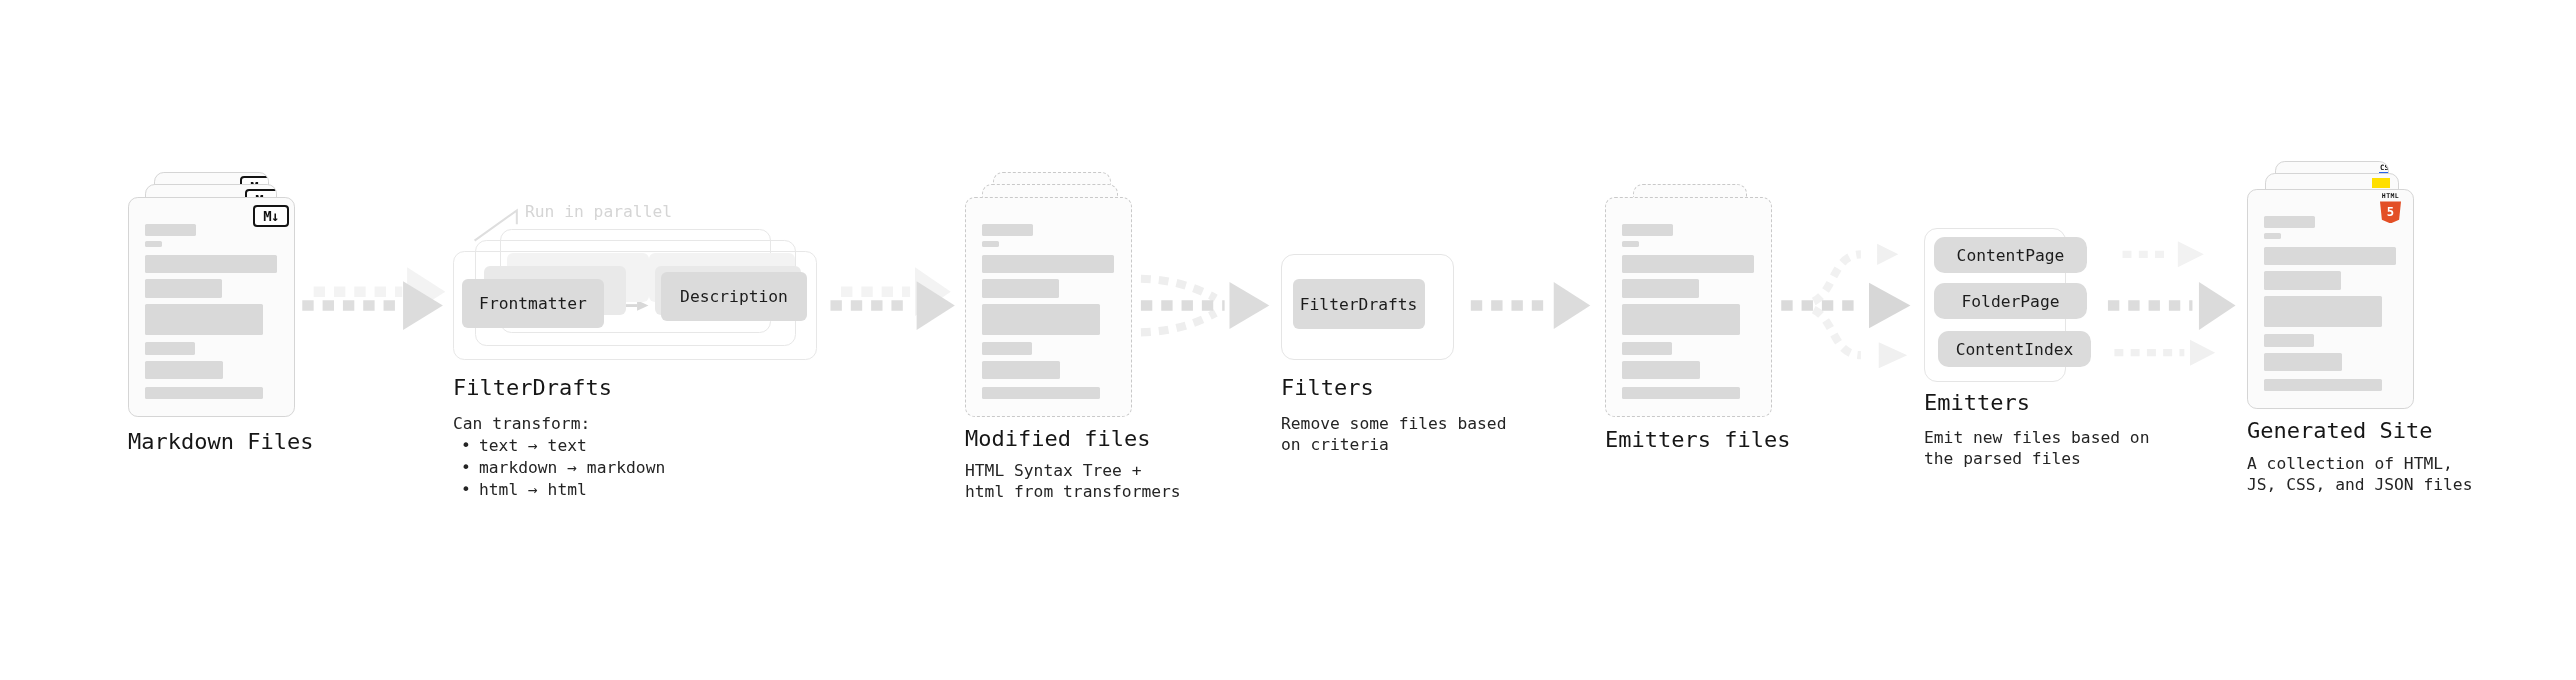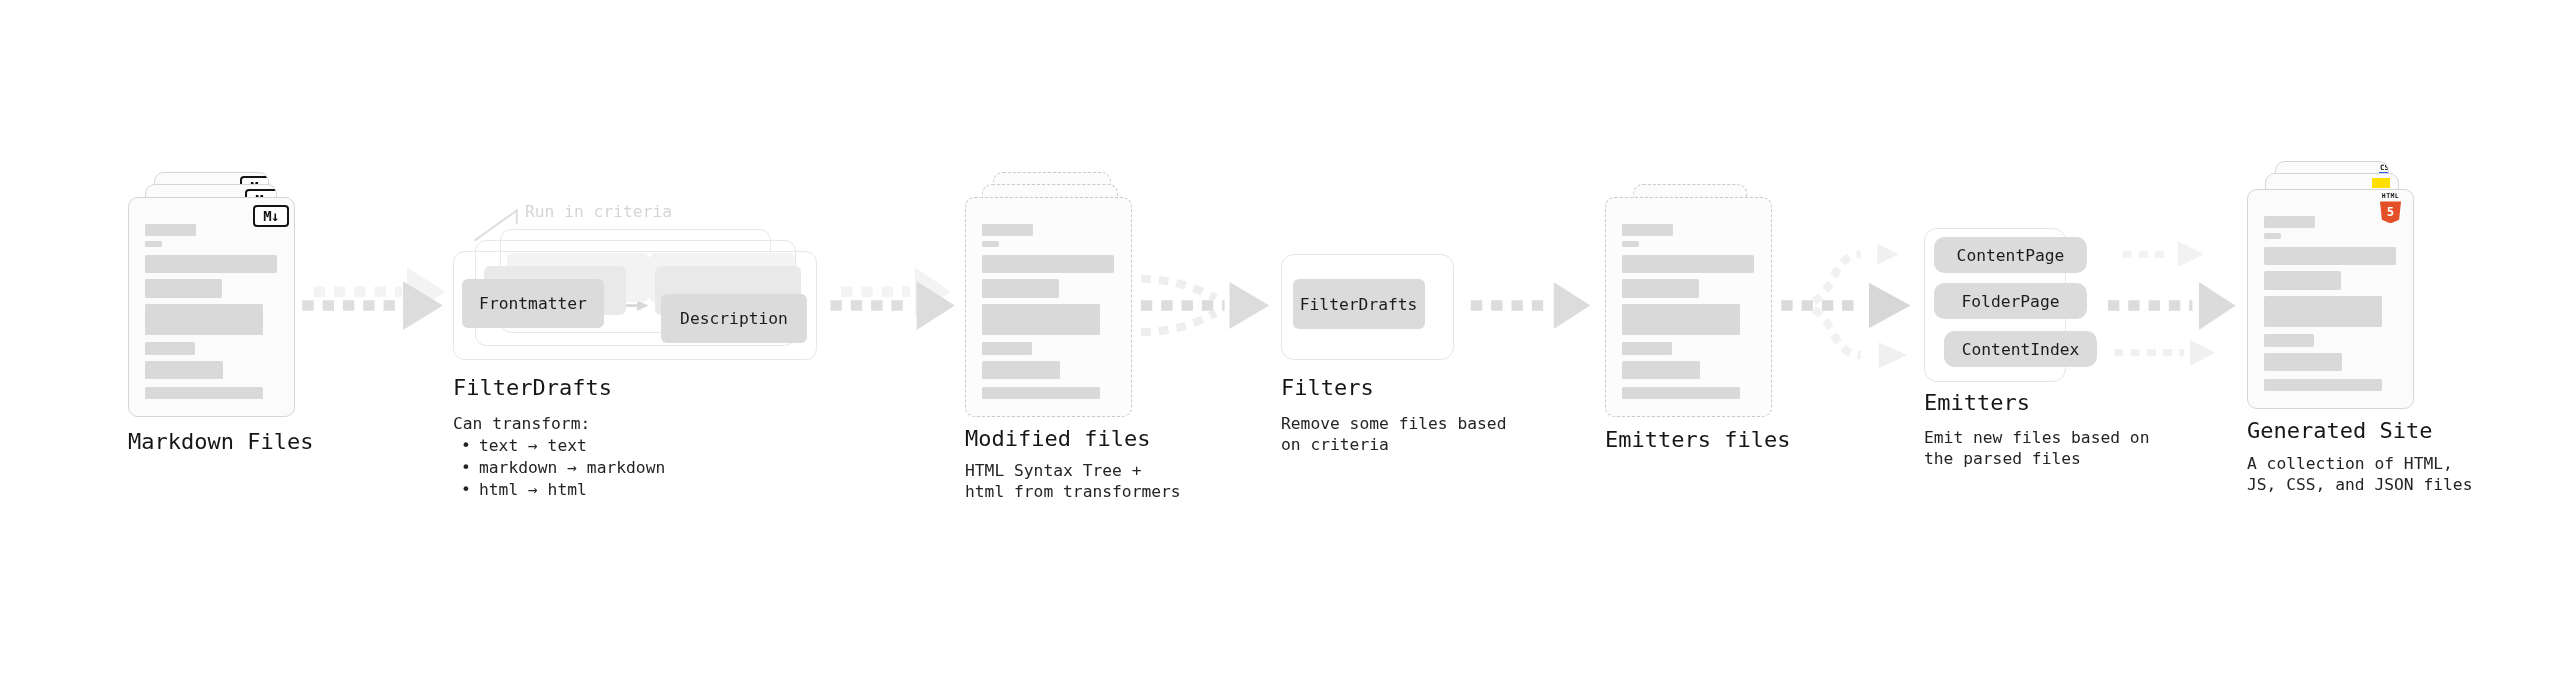--- a/index.html
+++ b/index.html
@@ -146,23 +146,23 @@
     <div class="group-box" style="left:500px;top:229px;width:271px;height:104px"></div>
     <div class="group-box" style="left:475px;top:240px;width:321px;height:106px"></div>
     <div class="group-box" style="left:453px;top:251px;width:364px;height:109px"></div>
 
     <div class="node ghost2" style="left:507px;top:253px;width:142px;height:49px"></div>
     <div class="node ghost1" style="left:484px;top:266px;width:142px;height:49px"></div>
     <div class="node" style="left:462px;top:279px;width:142px;height:49px">Frontmatter</div>
 
     <div class="node ghost2" style="left:649px;top:253px;width:146px;height:49px"></div>
     <div class="node ghost1" style="left:655px;top:266px;width:146px;height:49px"></div>
-    <div class="node" style="left:661px;top:294px;width:146px;height:49px">Description</div>
-
-    <div class="note" style="left:525px;top:202px">Run in criteria</div>
+    <div class="node" style="left:661px;top:272px;width:146px;height:49px">Description</div>
+
+    <div class="note" style="left:525px;top:202px">Run in parallel</div>
 
     <div class="title" style="left:453px;top:375px">FilterDrafts</div>
     <div class="body-text" style="left:453px;top:413px;line-height:22px">
       <div>Can transform:</div>
       <div class="bullet-line">
         <span>•</span>
           <span>text → text</span>
       </div>
       <div class="bullet-line">
         <span>•</span>
@@ -218,21 +218,21 @@
       <div class="bar" style="top:163px;width:78px;height:18px"></div>
       <div class="bar" style="top:189px;width:118px;height:12.2px"></div>
     </div>
     <div class="title" style="left:1605px;top:427px">Emitters files</div>
   </div>
 
   <div>
     <div class="panel-box" style="left:1924px;top:228px;width:142px;height:154px">
       <div class="node small" style="left:9px;top:8.1px;width:153px;height:36px">ContentPage</div>
       <div class="node small" style="left:9px;top:54px;width:153px;height:36px">FolderPage</div>
-      <div class="node small" style="left:19px;top:102px;width:153px;height:36px">ContentIndex</div>
+      <div class="node small" style="left:13px;top:102px;width:153px;height:36px">ContentIndex</div>
     </div>
     <div class="title" style="left:1924px;top:390px">Emitters</div>
     <div class="body-text" style="left:1924px;top:427px">
       <div>Emit new files based on</div>
       <div>the parsed files</div>
     </div>
   </div>
 
   <div>
     <div class="doc" style="left:2275px;top:161px;width:114px;height:57px">

